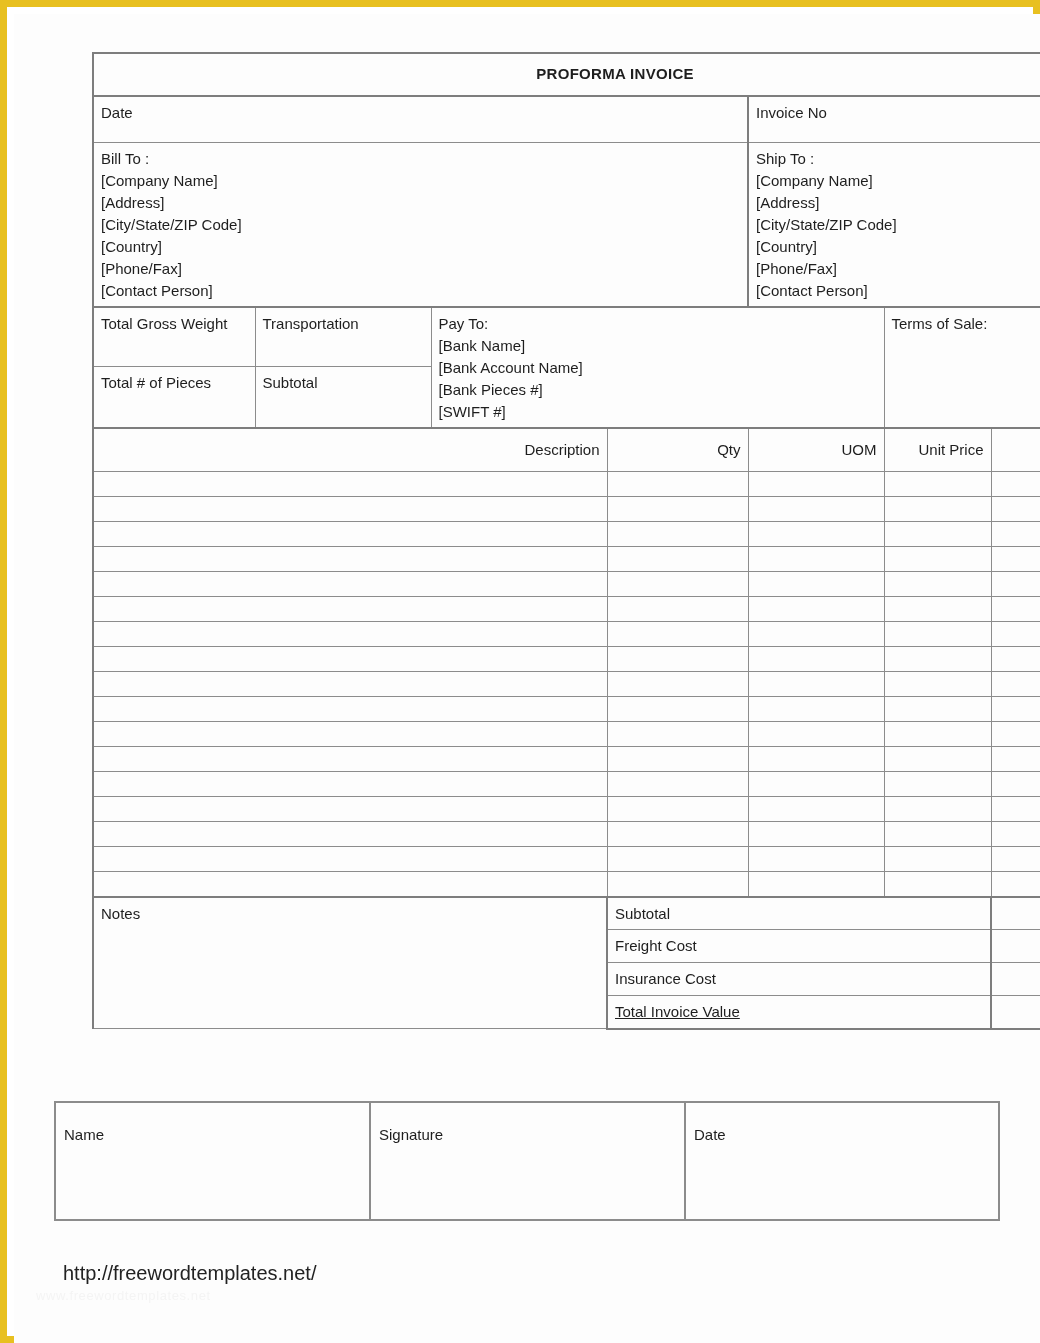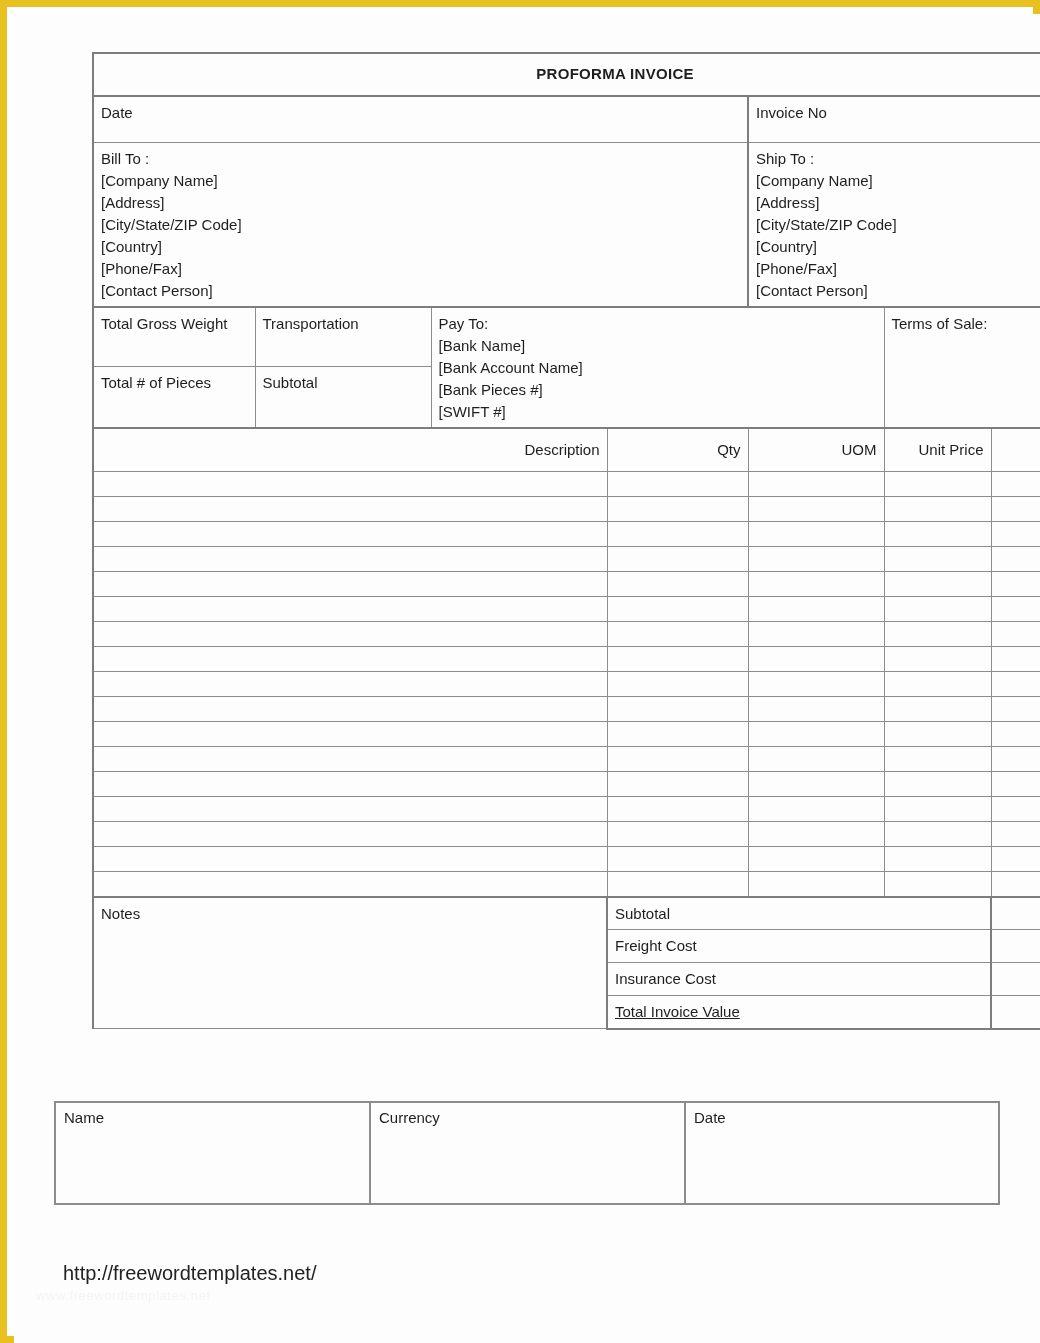--- a/index.html
+++ b/index.html
@@ -96,23 +96,23 @@
   
   table.sign {
     border-collapse: collapse;
     table-layout: fixed;
     width: 944px;
   }
   table.sign td {
     border: 2px solid #8c8c8c;
     box-sizing: border-box;
     vertical-align: top;
-    padding: 6px 8px;
+    padding: 23px 8px;
     font-size: 15px;
-    height: 102px;
+    height: 118px;
     background: #fdfdfd;
     color: #1e1e1e;
   }
 
   .sign-wrap {
     position: absolute;
     left: 54px;
     top: 1101px;
     width: 944px;
   }
@@ -361,21 +361,21 @@
       <col style="width:315px">
       <col style="width:315px">
       <col style="width:314px">
     </colgroup>
     <tbody>
         <tr>
       <td>
         <span>Name</span>
       </td>
       <td>
-        <span>Currency</span>
+        <span>Signature</span>
       </td>
       <td>
         <span>Date</span>
       </td>
     </tr>
   </tbody>
     </table>
 </div>
 
 <div class="footer-link">http://freewordtemplates.net/</div>

